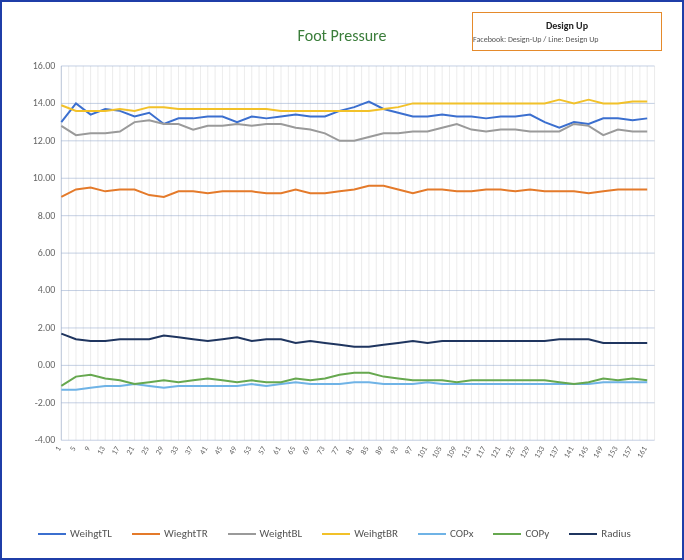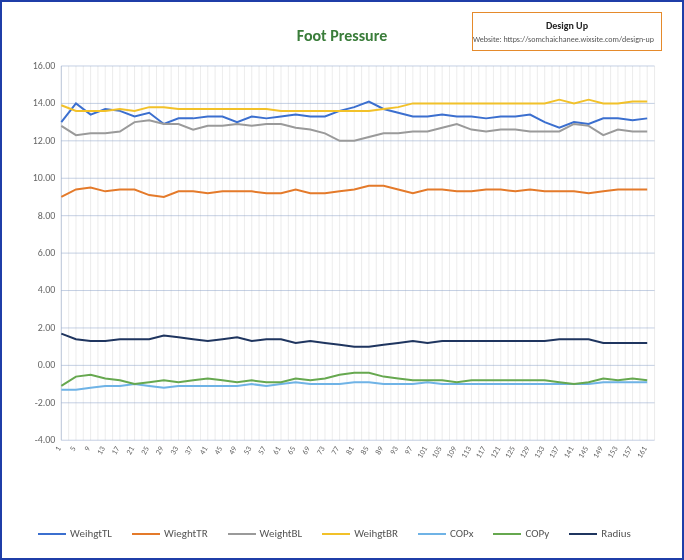--- a/index.html
+++ b/index.html
@@ -1,38 +1,38 @@
 <!DOCTYPE html>
 <html><head>
 <meta charset="utf-8">
 <style>
   html,body{margin:0;padding:0;font-family:Calibri,Arial,sans-serif;background:#fff}
   #root{position:relative;width:684px;height:560px;border:2px solid #1f3ea8;box-sizing:border-box}
-  .title{position:absolute;left:0;right:0;top:24px;text-align:center;color:#3a7d3a;font-size:16px;font-weight:700}
+  .title{position:absolute;left:0;right:0;top:24px;text-align:center;color:#3a7d3a;font-size:16px;font-weight:400}
   .infobox{position:absolute;right:20px;top:10px;width:188px;border:1px solid #e58a2b;background:#fff;padding:6px 0;font-size:8px;color:#555;line-height:1.3}
   .infobox .hdr{text-align:center;font-weight:700;color:#222;font-size:10px;margin-bottom:2px}
   .plot-wrap{position:absolute;left:20px;right:20px;top:58px;bottom:70px}
   .plot{width:100%;height:100%}
   .legend{position:absolute;left:0;right:15px;bottom:18px;text-align:center;font-size:11px;color:#555}
   .legend span{display:inline-block;margin:0 10px}
   .legend i{display:inline-block;width:28px;height:0;border-top:2px solid;vertical-align:middle;margin-right:4px}
   .axis-text{font-size:10px;fill:#666}
   .grid-major{stroke:#8aa0c8;stroke-width:1;opacity:.5}
   .grid-minor{stroke:#d9d9d9;stroke-width:.5}
   .series{fill:none;stroke-width:2}
   .xlab{font-size:8px;fill:#666}
 </style>
 </head>
 <body>
 
 <div id="root">
   <div class="title">Foot Pressure</div>
   <div class="infobox">
     <div class="hdr">Design Up</div>
-    <div>Website: https://somchaichanee.wixsite.com/design-up</div>
+    <div>Facebook: Design-Up  /  Line: Design Up</div>
   </div>
   <div class="plot-wrap">
     <svg class="plot" id="plot" viewBox="0 0 640 430">
         <line x1="38" x2="38" y1="6" y2="382" class="grid-minor"></line>
         <line x1="45.358024691358025" x2="45.358024691358025" y1="6" y2="382" class="grid-minor"></line>
         <line x1="52.71604938271605" x2="52.71604938271605" y1="6" y2="382" class="grid-minor"></line>
         <line x1="60.074074074074076" x2="60.074074074074076" y1="6" y2="382" class="grid-minor"></line>
         <line x1="67.4320987654321" x2="67.4320987654321" y1="6" y2="382" class="grid-minor"></line>
         <line x1="74.79012345679013" x2="74.79012345679013" y1="6" y2="382" class="grid-minor"></line>
         <line x1="82.14814814814815" x2="82.14814814814815" y1="6" y2="382" class="grid-minor"></line>

